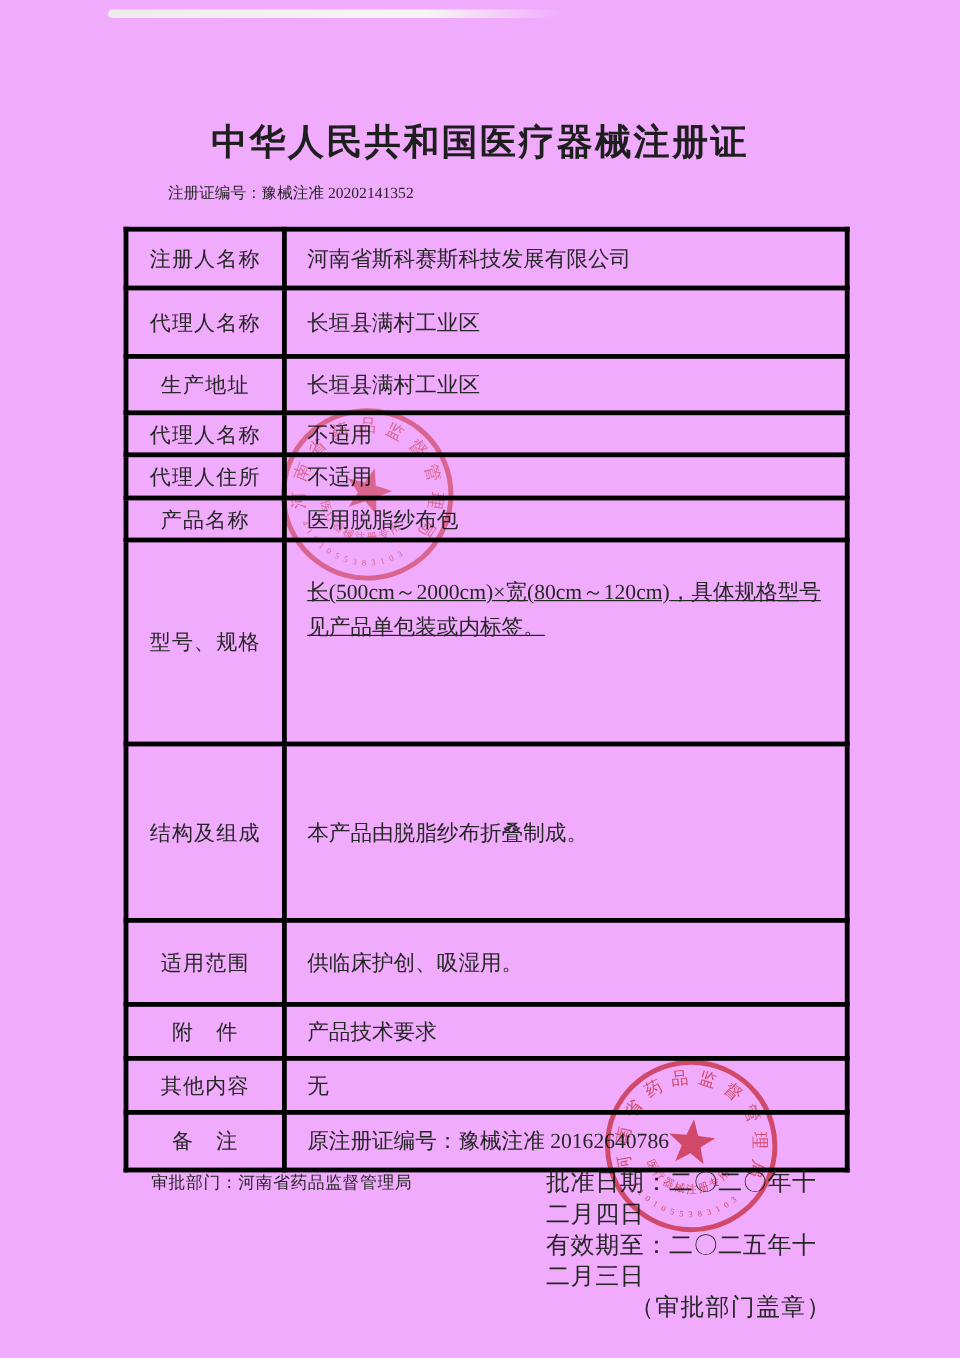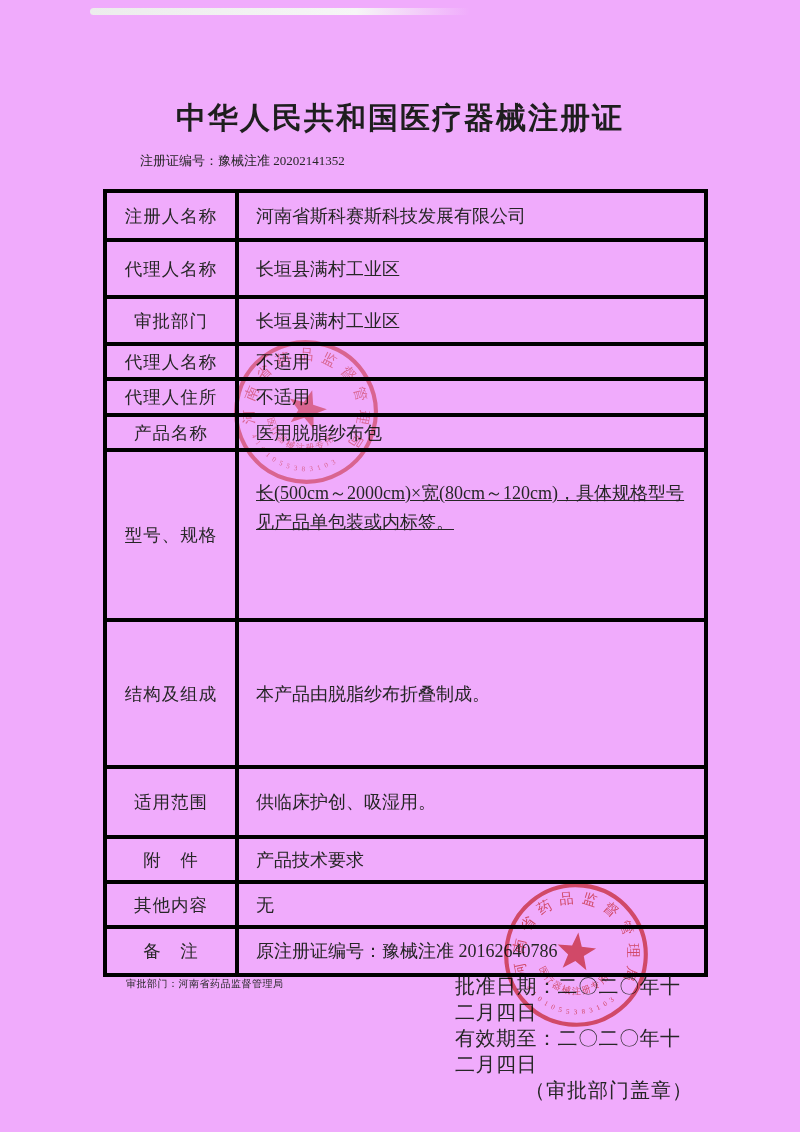--- a/index.html
+++ b/index.html
@@ -70,21 +70,21 @@
   tr.r12 { height: 48px; border-radius: 17px; }
   tr.r7 td.val {
     vertical-align: top;
     padding-top: 27px;
     line-height: 29px;
     text-decoration: underline;
   }
   .footer-left {
     position: absolute;
     left: 126px; top: 977px;
-    font-size: 10px;
+    font-size: 14px;
     letter-spacing: 0.5px;
     color: #262626;
   }
   .footer-right {
     position: absolute;
     left: 455px; top: 973px;
     width: 238px;
     font-size: 20px;
     line-height: 26px;
     letter-spacing: 0.5px;
@@ -119,21 +119,21 @@
     <tbody>
         <tr class="r1">
       <td class="lbl">注册人名称</td>
       <td class="val">河南省斯科赛斯科技发展有限公司</td>
     </tr>
     <tr class="r2">
       <td class="lbl">代理人名称</td>
       <td class="val">长垣县满村工业区</td>
     </tr>
     <tr class="r3">
-      <td class="lbl">审批部门</td>
+      <td class="lbl">生产地址</td>
       <td class="val">长垣县满村工业区</td>
     </tr>
     <tr class="r4">
       <td class="lbl">代理人名称</td>
       <td class="val">不适用</td>
     </tr>
     <tr class="r5">
       <td class="lbl">代理人住所</td>
       <td class="val">不适用</td>
     </tr>
@@ -165,21 +165,21 @@
       <td class="lbl">备　注</td>
       <td class="val">原注册证编号：豫械注准 20162640786</td>
     </tr>
   </tbody>
     </table>
 
   <div class="footer-left">审批部门：河南省药品监督管理局</div>
 
   <div class="footer-right">
     <div>批准日期：二〇二〇年十二月四日</div>
-    <div>有效期至：二〇二〇年十二月四日</div>
+    <div>有效期至：二〇二五年十二月三日</div>
     <div class="stamp-note">（审批部门盖章）</div>
   </div>
 
   <div class="seal seal-mid">
     <svg width="150" height="150" viewBox="0 0 200 200">
       <defs>
         <path id="s1top" d="M 34.2,123.9 A 70,70 0 1 1 165.8,123.9" fill="none"></path>
         <path id="s1bot" d="M 52.9,122 A 52,52 0 0 0 147.1,122" fill="none"></path>
         <path id="s1num" d="M 23.7,120.4 A 79,79 0 0 0 176.3,120.4" fill="none"></path>
       </defs>

